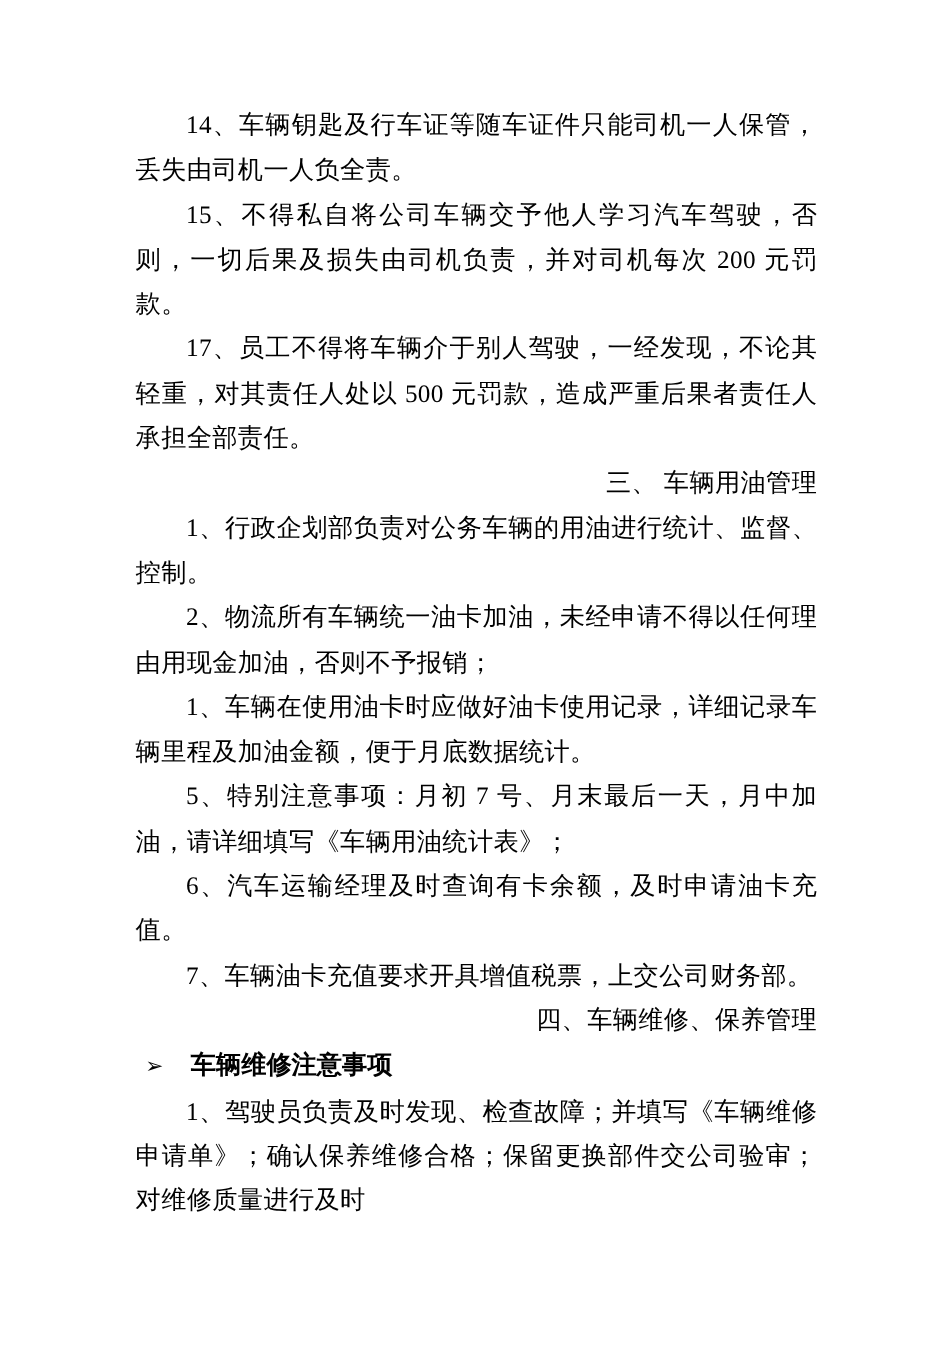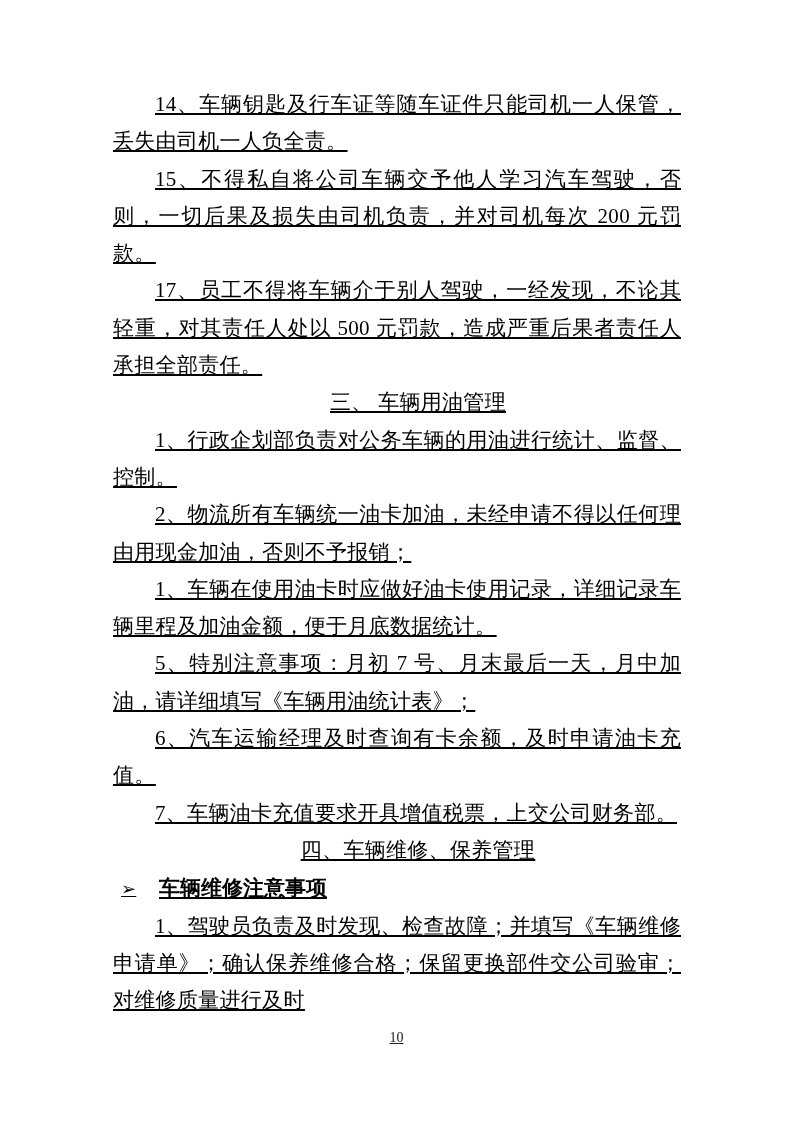--- a/index.html
+++ b/index.html
@@ -1,15 +1,15 @@
 <!DOCTYPE html>
 <html><head>
 <meta charset="utf-8">
 <style>
-  * { margin: 0; padding: 0; box-sizing: border-box; text-decoration: underline; }
+  * { margin: 0; padding: 0; box-sizing: border-box; }
   html, body {
     background: #ffffff;
   }
   .page {
     position: relative;
     width: 793px;
     height: 1122px;
     background: #ffffff;
     overflow: hidden;
     font-family: "Liberation Serif", "DejaVu Serif", serif;
@@ -23,21 +23,21 @@
   }
   .para {
     font-size: 21px;
     line-height: 37.3px;
     text-align: justify;
     text-indent: 2em;
     color: #000000;
     letter-spacing: 0.3px;
   }
   .para.section {
-    text-align: center;
+    text-align: right;
   }
   .bullet-heading {
     display: flex;
     align-items: baseline;
     font-size: 21px;
     line-height: 37.3px;
     font-weight: bold;
     font-family: "Liberation Sans", "DejaVu Sans", sans-serif;
     padding-left: 8px;
   }
@@ -74,14 +74,13 @@
       <p class="para">5、特别注意事项：月初 7 号、月末最后一天，月中加油，请详细填写《车辆用油统计表》；</p>
       <p class="para">6、汽车运输经理及时查询有卡余额，及时申请油卡充值。</p>
       <p class="para">7、车辆油卡充值要求开具增值税票，上交公司财务部。</p>
       <p class="para section">四、车辆维修、保养管理</p>
       <div class="bullet-heading">
         <span class="bullet">➢</span>
         <span>车辆维修注意事项</span>
       </div>
       <p class="para">1、驾驶员负责及时发现、检查故障；并填写《车辆维修申请单》；确认保养维修合格；保留更换部件交公司验审；对维修质量进行及时</p>
     </div>
-  <div class="page-footer">10</div>
 </div>
 
 </body></html>

